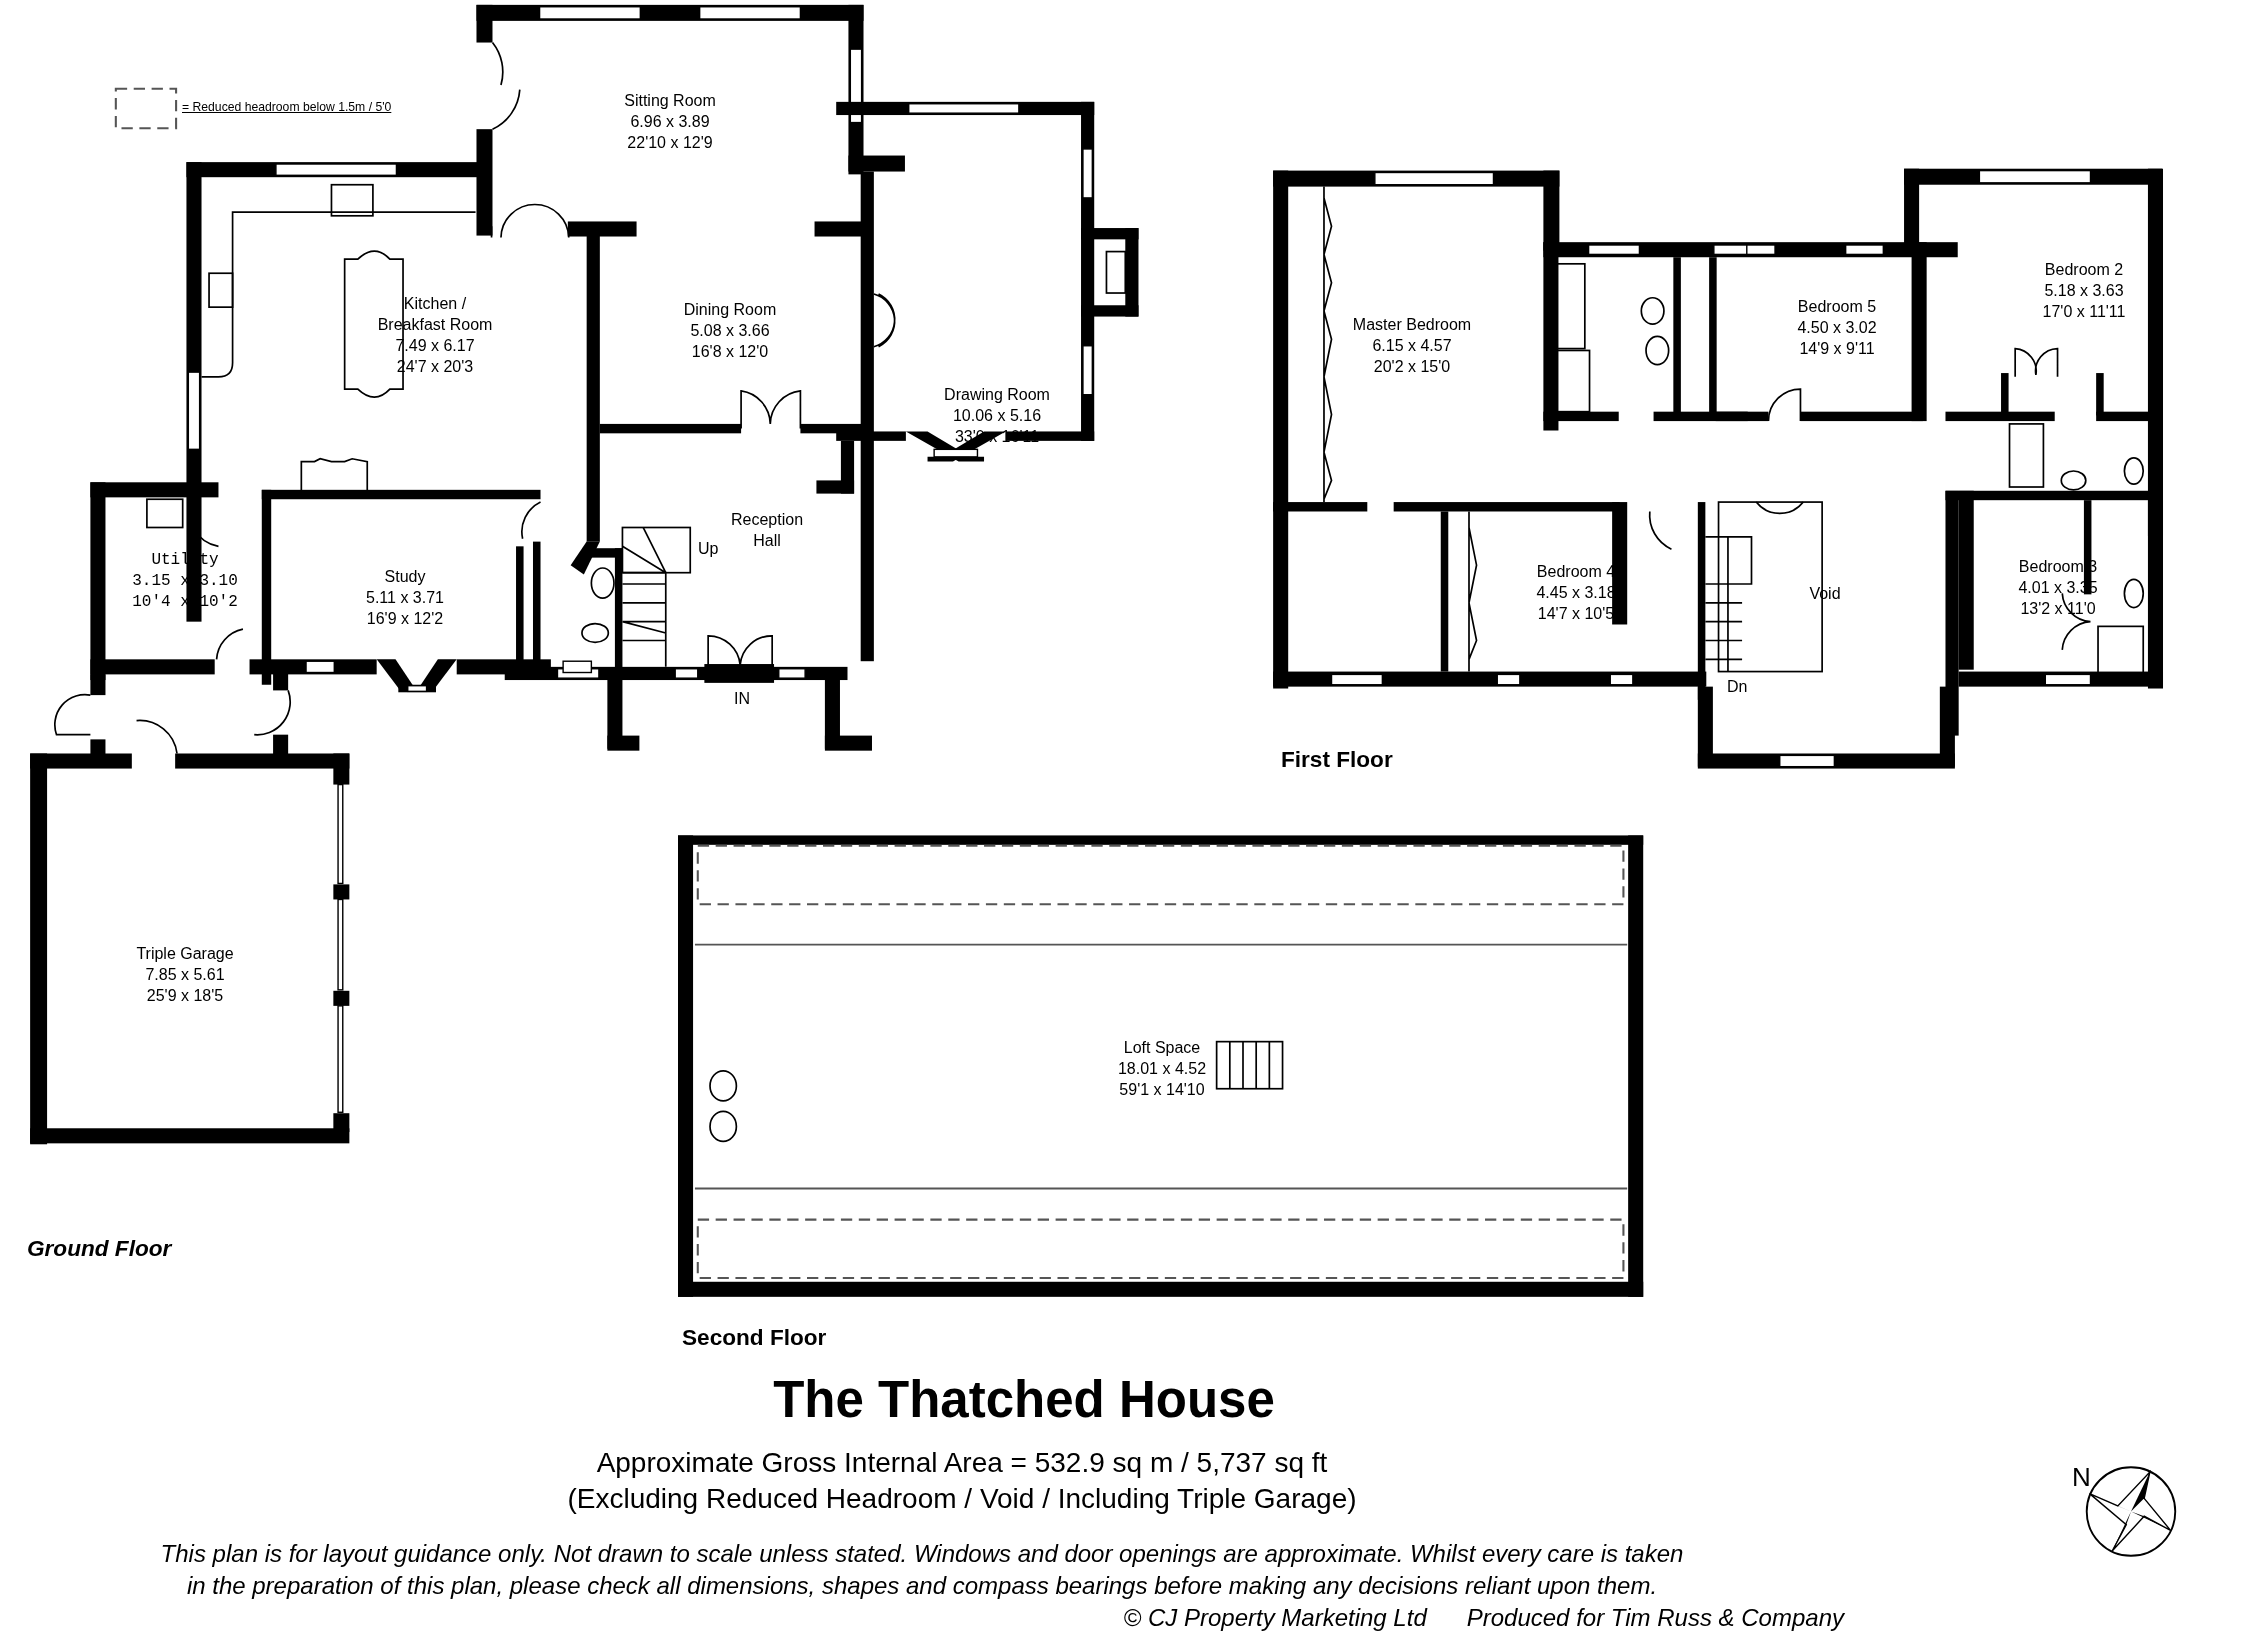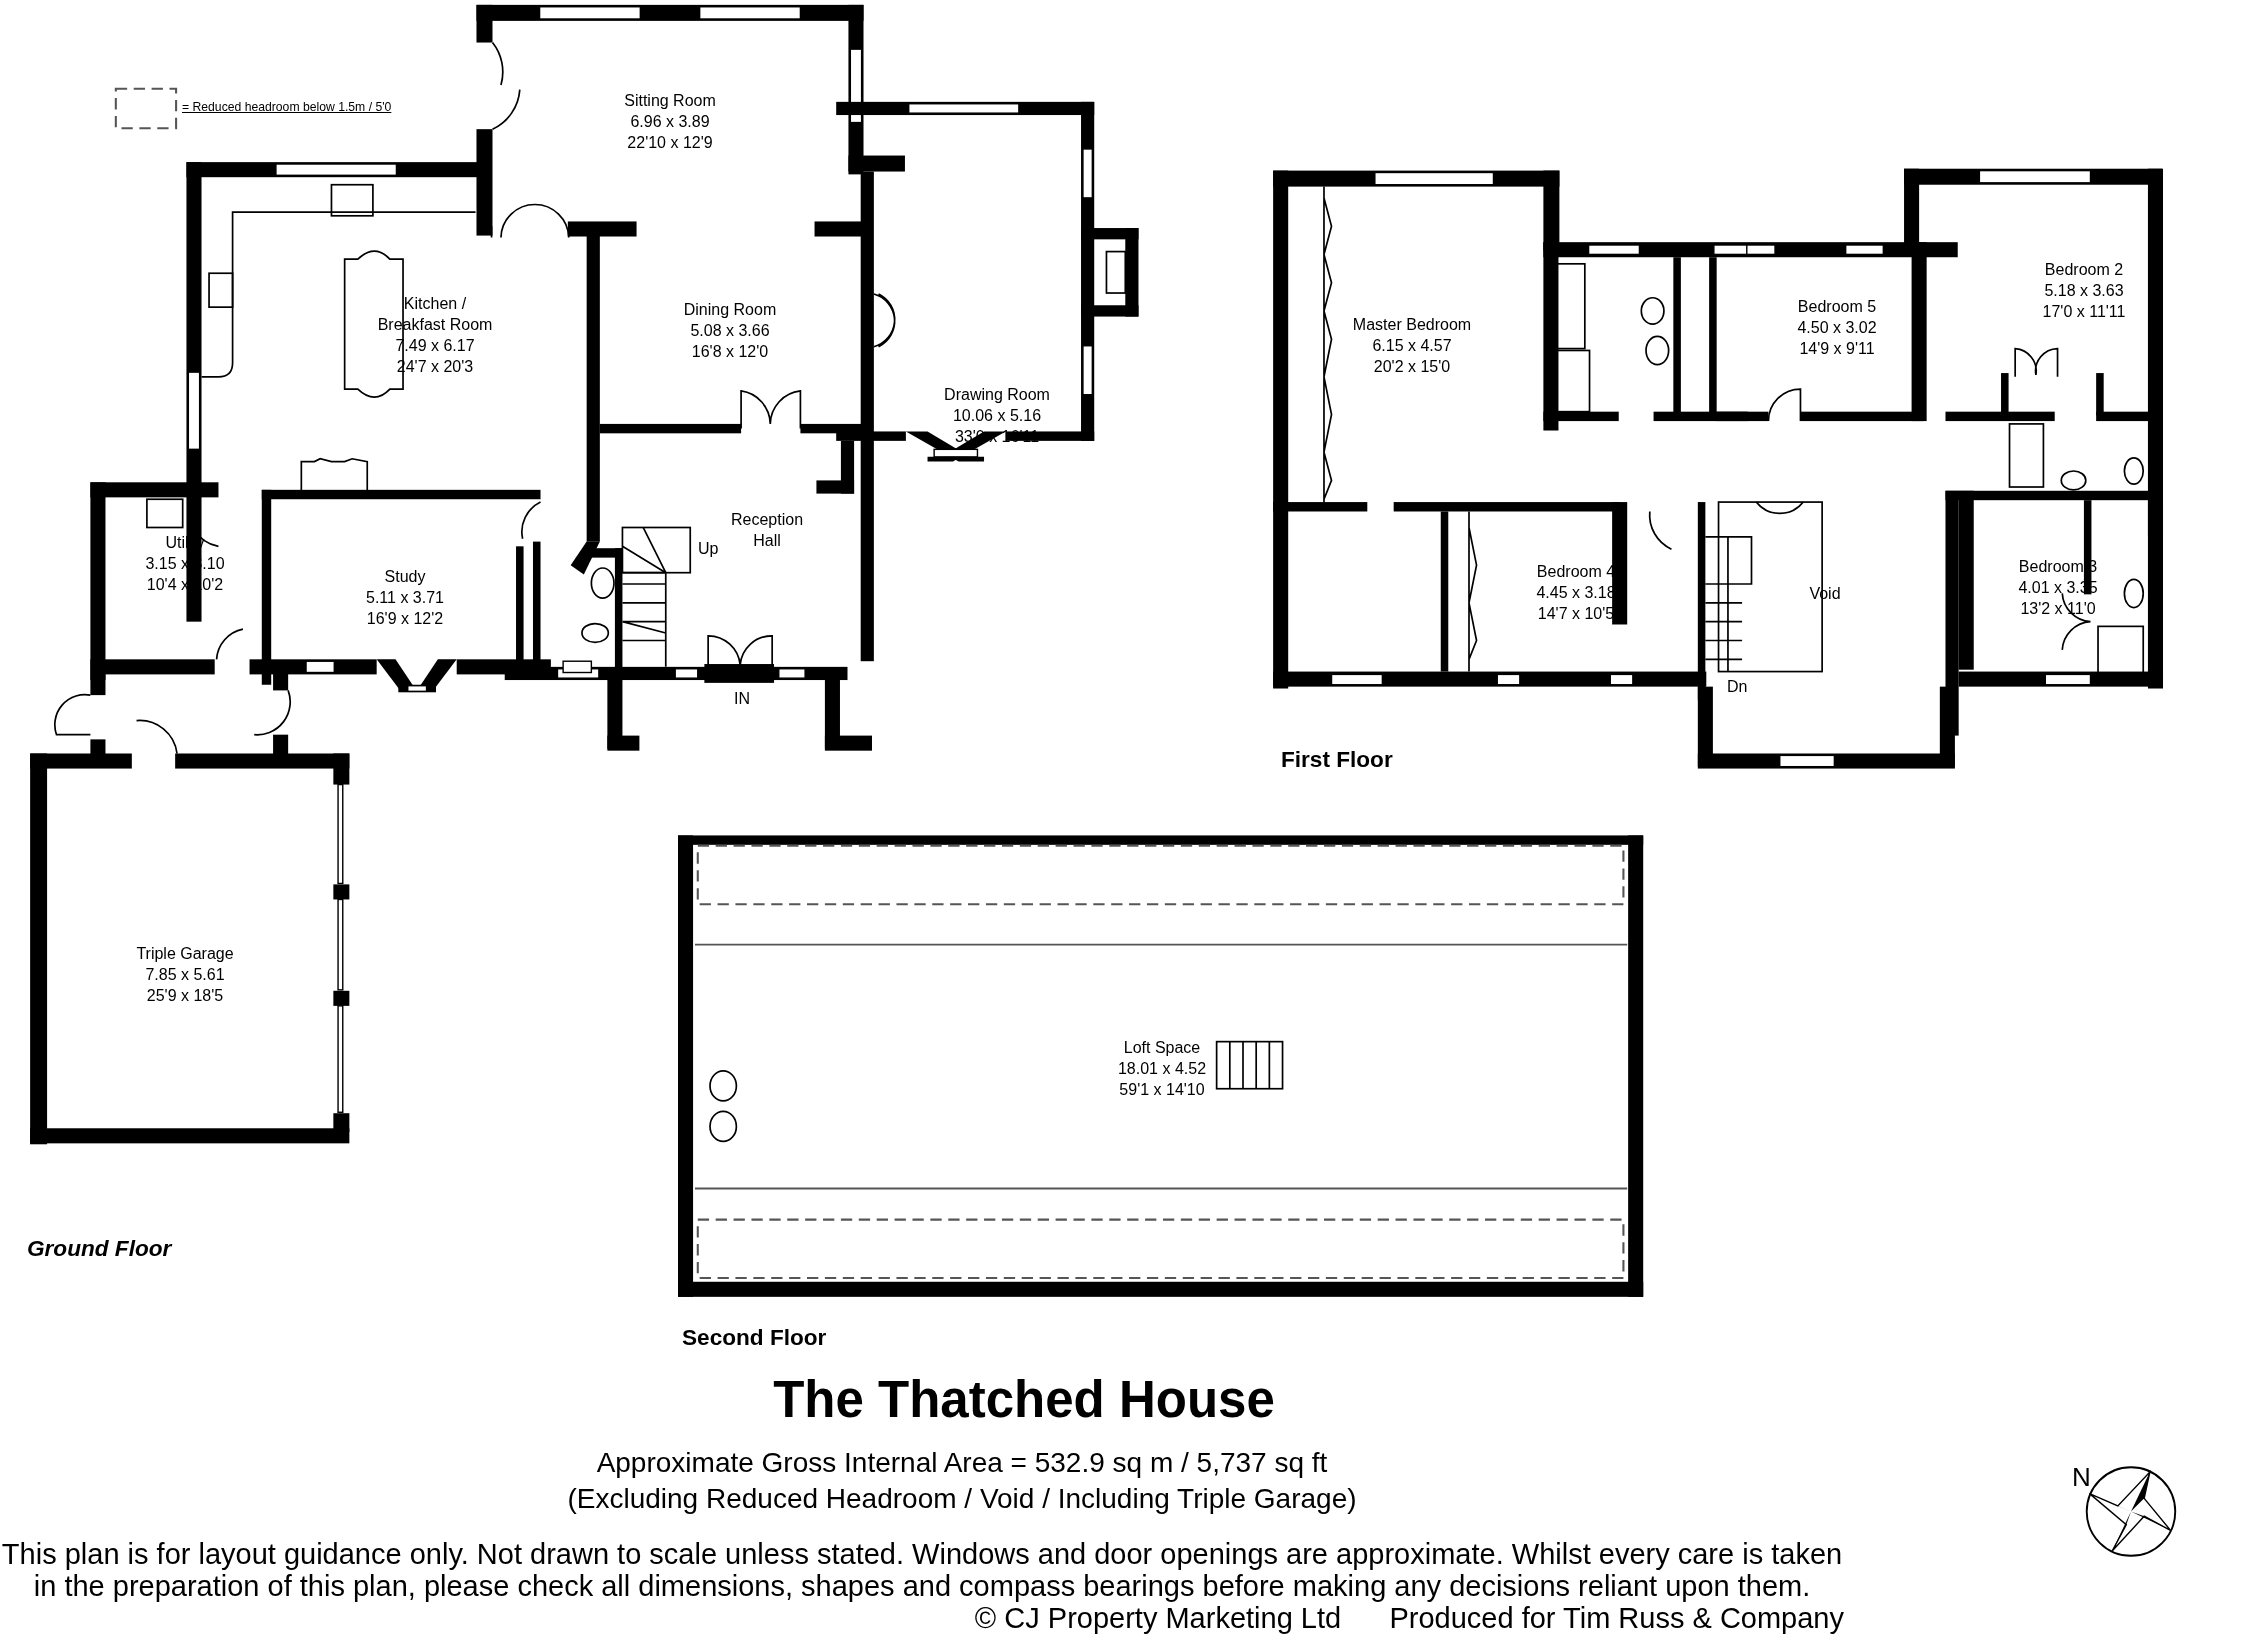--- a/index.html
+++ b/index.html
@@ -7,21 +7,21 @@
   svg.plan { position:absolute; left:0; top:0; width:2260px; height:1636px; }
   .wall { fill:#000; }
   .win { fill:#fff; stroke:#000; stroke-width:1.5; }
   .thin { fill:none; stroke:#000; stroke-width:1.8; }
   .dash { fill:none; stroke:#555; stroke-width:2.2; stroke-dasharray:12 7; }
   .room { position:absolute; text-align:center; font-size:16px; line-height:21px; transform:translateX(-50%); white-space:nowrap; }
   .floor-label { position:absolute; font-weight:bold; font-size:22.6px; }
   .legend { position:absolute; font-size:12.2px; }
   .title { position:absolute; left:0; width:2048px; text-align:center; font-weight:bold; font-size:51px; top:1370px; }
   .sub { position:absolute; left:0; width:1924px; text-align:center; font-size:28px; line-height:38px; }
-  .disc { position:absolute; left:0; width:1844px; text-align:center; font-size:29px; line-height:32px; top:1538px; }
+  .disc { position:absolute; left:0; width:1844px; text-align:center; font-size:24px; line-height:32px; top:1538px;font-style:italic; }
   .n-label { position:absolute; font-size:26px; left:2072px; top:1462px; }
   .small { position:absolute; font-size:16px; }
 </style>
 </head>
 <body>
 
 <svg class="plan" viewBox="0 0 2400 1737" xmlns="http://www.w3.org/2000/svg">
 
   <g>
 
@@ -256,21 +256,21 @@
   <div>Drawing Room</div>
   <div>10.06 x 5.16</div>
   <div>33'0 x 16'11</div>
 </div>
 <div class="room" style="left:767px; top:509px;">
   <div>Reception</div>
   <div>Hall</div>
 </div>
 <div class="small" style="left:698px; top:540px;">Up</div>
 <div class="small" style="left:734px; top:690px;">IN</div>
-<div class="room" style="left:185px; top:532px;">
+<div class="room" style="left:185px; top:550px;font-family:Liberation Mono, monospace;">
   <div>Utility</div>
   <div>3.15 x 3.10</div>
   <div>10'4 x 10'2</div>
 </div>
 <div class="room" style="left:405px; top:550px;margin-top:16px;">
   <div>Study</div>
   <div>5.11 x 3.71</div>
   <div>16'9 x 12'2</div>
 </div>
 <div class="room" style="left:185px; top:943px;">

